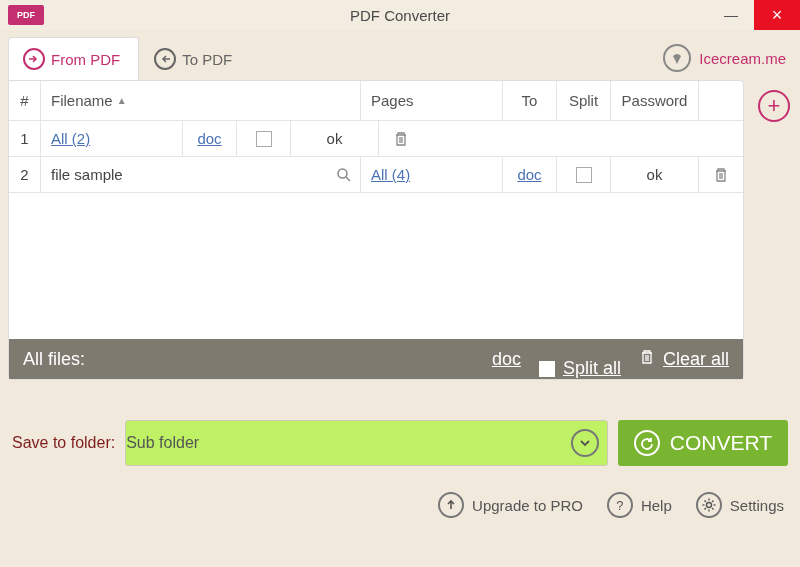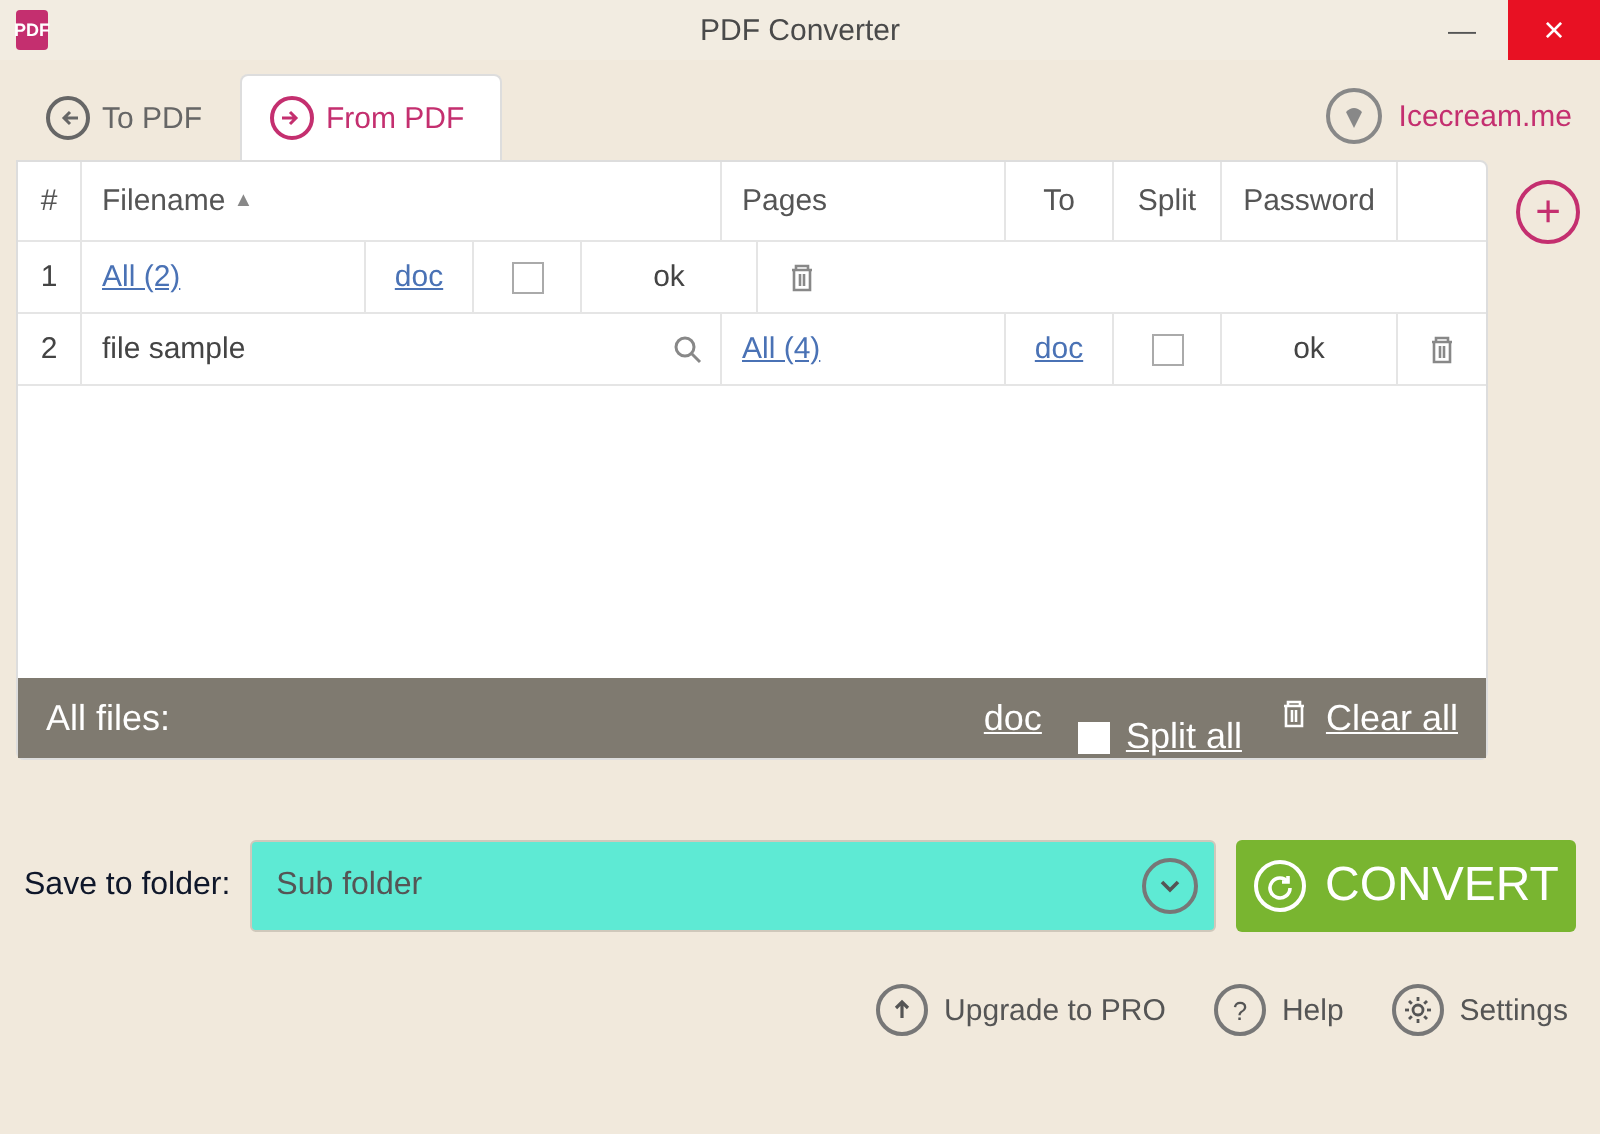--- a/index.html
+++ b/index.html
@@ -1,21 +1,21 @@
 <!DOCTYPE html>
 <html><head>
 <meta charset="utf-8">
 <style>
 * { box-sizing: border-box; margin: 0; padding: 0; font-family: "Segoe UI", Arial, sans-serif; }
 html, body { width: 800px; height: 567px; overflow: hidden; }
 body { background: #f1e9dc; }
 
 
 .titlebar { height: 30px; background: #f2ece1; display: flex; align-items: center; position: relative; }
-.titlebar .logo { width: 16px; height: 20px; background: #c42f6f; margin-left: 8px; border-radius: 2px; display: flex; align-items: center; justify-content: center; color: #fff; font-size: 9px; font-weight: bold; }
+.titlebar .logo { width: 36px; height: 20px; background: #c42f6f; margin-left: 8px; border-radius: 2px; display: flex; align-items: center; justify-content: center; color: #fff; font-size: 9px; font-weight: bold; }
 .titlebar .title { position: absolute; left: 50%; transform: translateX(-50%); font-size: 15px; color: #4a4a4a; }
 .titlebar .win-controls { margin-left: auto; display: flex; height: 100%; }
 .titlebar .win-btn { width: 46px; height: 100%; display: flex; align-items: center; justify-content: center; font-size: 14px; color: #555; cursor: pointer; }
 .titlebar .win-btn.close { background: #e81123; color: #fff; font-size: 18px; }
 
 
 .tabs-row { height: 50px; display: flex; align-items: flex-end; padding: 0 14px 0 8px; position: relative; }
 .tab { display: flex; align-items: center; gap: 6px; padding: 10px 18px 10px 14px; font-size: 15px; color: #666; cursor: pointer; border: 1px solid transparent; border-bottom: none; border-radius: 4px 4px 0 0; }
 .tab.active { background: #fff; border-color: #ddd; color: #c42f6f; }
 .tab .tab-icon { width: 22px; height: 22px; border: 2px solid currentColor; border-radius: 50%; display: flex; align-items: center; justify-content: center; font-size: 10px; }
@@ -44,24 +44,24 @@
 .sort-arrow { font-size: 10px; margin-left: 4px; color: #888; }
 
 
 .panel-footer { margin-top: auto; height: 40px; background: #7f7a70; color: #fff; display: flex; align-items: center; padding: 0 14px; font-size: 18px; gap: 18px; }
 .panel-footer .spacer { flex: 1; }
 .panel-footer .link-w { color: #fff; text-decoration: underline; cursor: pointer; }
 .panel-footer .chk-w { width: 16px; height: 16px; border: 1px solid #fff; background: #fff; cursor: pointer; }
 
 
 .save-row { display: flex; align-items: center; padding: 0 12px; margin-top: 40px; gap: 10px; }
-.save-row .lbl { font-size: 16px; color: #0f172a; }
-.save-row .folder-input { flex: 1; height: 46px; background: #5eead4; border: 1px solid #cfc8bb; border-radius: 3px; display: flex; align-items: center; padding: 0 8px 0 12px; font-size: 16px; color: #555; }
+.save-row .lbl { font-size: 16px; color: #7f1d1d; }
+.save-row .folder-input { flex: 1; height: 46px; background: #bef264; border: 1px solid #cfc8bb; border-radius: 3px; display: flex; align-items: center; padding: 0 8px 0 0; font-size: 16px; color: #555; }
 .save-row .folder-input .down { margin-left: auto; width: 28px; height: 28px; border: 2px solid #777; border-radius: 50%; display: flex; align-items: center; justify-content: center; cursor: pointer; color: #555; }
-.save-row .convert-btn { width: 170px; height: 46px; background: #79b530; color: #fff; border-radius: 3px; display: flex; align-items: center; justify-content: center; gap: 10px; font-size: 24px; cursor: pointer; }
+.save-row .convert-btn { width: 170px; height: 46px; background: #79b530; color: #fff; border-radius: 3px; display: flex; align-items: center; justify-content: center; gap: 10px; font-size: 21px; cursor: pointer; }
 .save-row .convert-btn .cv-icon { width: 26px; height: 26px; border: 2px solid #fff; border-radius: 50%; display: flex; align-items: center; justify-content: center; font-size: 14px; }
 
 
 .bottom-row { display: flex; align-items: center; justify-content: flex-end; gap: 24px; padding: 0 16px; margin-top: 26px; text-align: center; }
 .bottom-link { display: flex; align-items: center; gap: 8px; color: #555; font-size: 15px; cursor: pointer; }
 .bottom-link .circ { width: 26px; height: 26px; border: 2px solid #777; border-radius: 50%; display: flex; align-items: center; justify-content: center; font-size: 13px; color: #555; }
 
 svg { display: block; }
 </style>
 </head>
@@ -70,35 +70,35 @@
 <div class="titlebar">
   <div class="logo">PDF</div>
   <div class="title">PDF Converter</div>
   <div class="win-controls">
     <div class="win-btn">—</div>
     <div class="win-btn close">×</div>
   </div>
 </div>
 
 <div class="tabs-row">
+  <div class="tab active">
+    <span class="tab-icon">
+      <svg width="10" height="10" viewBox="0 0 10 10">
+          <path d="M0 5 L6 5 M4 2 L7 5 L4 8" stroke="currentColor" stroke-width="1.5" fill="none"></path>
+        </svg>
+    </span>
+    <span>From PDF</span>
+  </div>
   <div class="tab">
     <span class="tab-icon">
       <svg width="10" height="10" viewBox="0 0 10 10">
           <path d="M10 5 L4 5 M6 2 L3 5 L6 8" stroke="currentColor" stroke-width="1.5" fill="none"></path>
         </svg>
     </span>
     <span>To PDF</span>
-  </div>
-  <div class="tab active">
-    <span class="tab-icon">
-      <svg width="10" height="10" viewBox="0 0 10 10">
-          <path d="M0 5 L6 5 M4 2 L7 5 L4 8" stroke="currentColor" stroke-width="1.5" fill="none"></path>
-        </svg>
-    </span>
-    <span>From PDF</span>
   </div>
   <div class="brand">
     <span class="brand-icon">
       <svg width="14" height="14" viewBox="0 0 14 14">
           <path d="M3 5 Q7 1 11 5 L7 13 Z" fill="#888"></path>
         </svg>
     </span>
     <span>Icecream.me</span>
   </div>
 </div>

